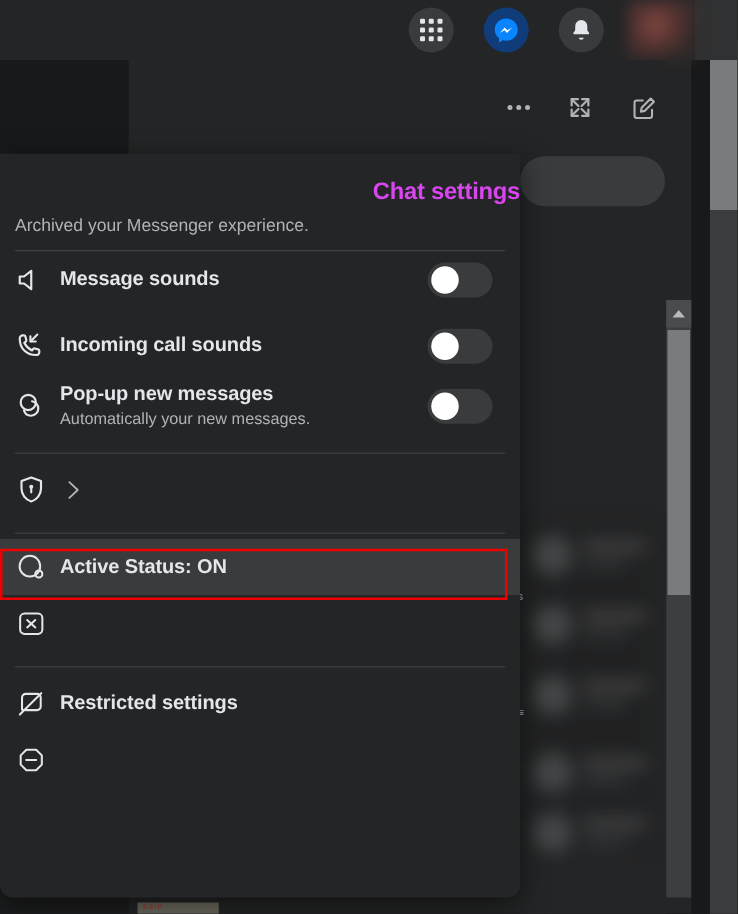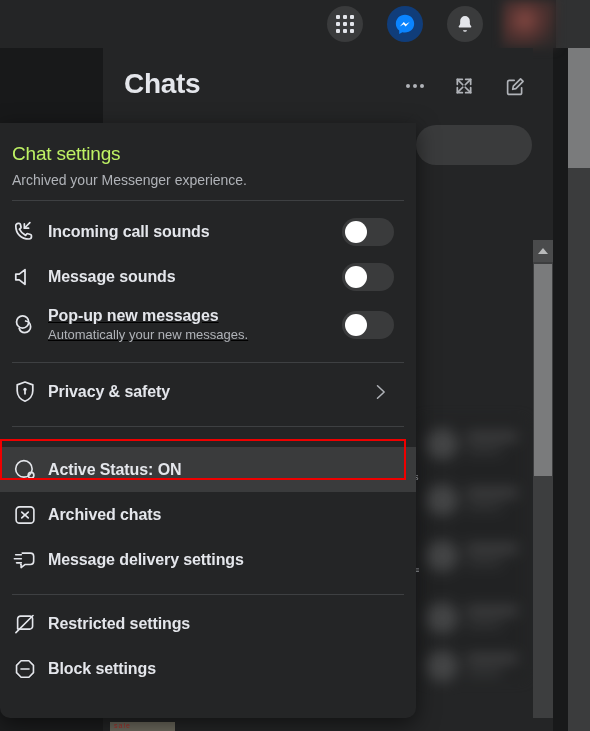--- a/index.html
+++ b/index.html
@@ -168,37 +168,37 @@
   .panel-caret {
     position: absolute; left: 404px; top: 112px;
     width: 0; height: 0;
     border-left: 11px solid transparent;
     border-right: 11px solid transparent;
     border-bottom: 12px solid #242526;
   }
 
   .panel-head { padding: 20px 0 0 12px; }
   .panel-title {
-    font-size: 19px; font-weight: normal; color: #bef264; letter-spacing: -0.2px;
+    font-size: 19px; font-weight: bold; color: #d946ef; letter-spacing: -0.2px; text-align: right;
   }
   .panel-sub {
     font-size: 14px; color: #b0b3b8; margin-top: 7px;
   }
   .divider {
     height: 1px; background: #3e4042; margin: 12px 12px 0 12px;
   }
 
   .row {
     position: relative;
     display: flex; align-items: center;
     height: 45px;
     padding: 0 12px;
     cursor: pointer;
   }
-  .row.tall { height: 51px; text-decoration: underline; }
+  .row.tall { height: 51px; }
   .row .ico {
     width: 36px; flex: 0 0 36px;
     display: flex; align-items: center; justify-content: flex-start;
     color: #e4e6eb;
   }
   .row .labels { flex: 1 1 auto; min-width: 0; }
   .row .lbl {
     font-size: 16px; font-weight: bold; color: #e4e6eb; letter-spacing: -0.1px;
     white-space: nowrap;
   }
@@ -317,21 +317,20 @@
         <path fill="#e4e6eb" d="M12 2.5a5.8 5.8 0 0 0-5.8 5.8v3.1c0 .9-.35 1.75-.98 2.38l-.5.5a1.1 1.1 0 0 0 .78 1.88h13a1.1 1.1 0 0 0 .78-1.88l-.5-.5a3.36 3.36 0 0 1-.98-2.38V8.3A5.8 5.8 0 0 0 12 2.5z"></path>
         <path fill="#e4e6eb" d="M12 21.3a2.6 2.6 0 0 0 2.5-1.9h-5a2.6 2.6 0 0 0 2.5 1.9z"></path>
       </svg>
     </div>
   </div>
   <div class="avatar"></div>
 
   <div class="left-panel"></div>
 
   <div class="chats-header">
-    <div class="chats-title">Chats</div>
 
     <div class="hdr-ico dots">
       <span></span>
         <span></span>
         <span></span>
     </div>
 
     <div class="hdr-ico expand">
       <svg width="20" height="20" viewBox="0 0 24 24" fill="none" stroke="#b0b3b8" stroke-width="2.1" stroke-linecap="round" stroke-linejoin="round">
         <path d="M10 4H4v6"></path>
@@ -357,50 +356,50 @@
 
   <div class="settings-panel">
 
     <div class="panel-head">
       <div class="panel-title">Chat settings</div>
       <div class="panel-sub">Archived your Messenger experience.</div>
     </div>
 
     <div class="divider"></div>
 
+    <div class="row">
+      <div class="ico">
+        <svg width="26" height="26" viewBox="0 0 24 24" fill="none" stroke="#e4e6eb" stroke-width="1.6" stroke-linejoin="round" stroke-linecap="round">
+          <path d="M3.5 9.4h3.2L12 5.2v13.6l-5.3-4.2H3.5z"></path>
+        </svg>
+      </div>
+      <div class="labels">
+        <div class="lbl">Message sounds</div>
+      </div>
+      <div class="toggle">
+        <div class="knob"></div>
+      </div>
+    </div>
+
     <div class="row" style="margin-top:8px">
       <div class="ico">
         <svg width="26" height="26" viewBox="0 0 24 24" fill="none" stroke="#e4e6eb" stroke-width="1.6" stroke-linecap="round" stroke-linejoin="round">
           <path d="M3.5 6.2c0-1.2 1-2.2 2.2-2.2h.9c.5 0 .95.33 1.08.82l.66 2.5c.12.45-.04.93-.4 1.22l-1.1.88a12.4 12.4 0 0 0 5.7 5.7l.88-1.1c.29-.36.77-.52 1.22-.4l2.5.66c.49.13.82.58.82 1.08v.9c0 1.2-1 2.2-2.2 2.2C8.4 18.5 3.5 13.6 3.5 6.2z"></path>
           <path d="M16.5 3.4L11.6 8.3"></path>
           <path d="M11.4 4.6v3.9h3.9"></path>
         </svg>
       </div>
       <div class="labels">
         <div class="lbl">Incoming call sounds</div>
       </div>
       <div class="toggle">
         <div class="knob"></div>
       </div>
     </div>
 
-    <div class="row">
-      <div class="ico">
-        <svg width="26" height="26" viewBox="0 0 24 24" fill="none" stroke="#e4e6eb" stroke-width="1.6" stroke-linejoin="round" stroke-linecap="round">
-          <path d="M3.5 9.4h3.2L12 5.2v13.6l-5.3-4.2H3.5z"></path>
-        </svg>
-      </div>
-      <div class="labels">
-        <div class="lbl">Message sounds</div>
-      </div>
-      <div class="toggle">
-        <div class="knob"></div>
-      </div>
-    </div>
-
     <div class="row tall">
       <div class="ico">
         <svg width="26" height="26" viewBox="0 0 24 24" fill="none" stroke="#e4e6eb" stroke-width="1.6" stroke-linejoin="round" stroke-linecap="round">
           <path d="M9.8 3.6c3.1 0 5.6 2.5 5.6 5.6s-2.5 5.6-5.6 5.6S4.2 12.3 4.2 9.2 6.7 3.6 9.8 3.6z"></path>
           <path d="M12.6 8.3c2.6.35 4.6 2.6 4.6 5.3 0 3-2.4 5.4-5.4 5.4-2.5 0-4.6-1.7-5.2-4"></path>
         </svg>
       </div>
       <div class="labels">
         <div class="lbl">Pop-up new messages</div>
         <div class="sub">Automatically your new messages.</div>
@@ -413,71 +412,52 @@
     <div class="divider"></div>
 
     <div class="row" style="margin-top:6px">
       <div class="ico">
         <svg width="26" height="26" viewBox="0 0 24 24" fill="none" stroke="#e4e6eb" stroke-width="1.6" stroke-linejoin="round" stroke-linecap="round">
           <path d="M12 2.8l7.2 2.6v5.5c0 4.4-3 8.2-7.2 9.6-4.2-1.4-7.2-5.2-7.2-9.6V5.4z"></path>
           <circle cx="12" cy="9.6" r="1.5" fill="#e4e6eb" stroke="none"></circle>
           <path d="M12 11.1v2.6"></path>
         </svg>
       </div>
-      <div class="labels">
-        <div class="lbl">Privacy &amp; safety</div>
-      </div>
       <div class="chev">
         <svg width="20" height="20" viewBox="0 0 24 24" fill="none" stroke="#b0b3b8" stroke-width="1.8" stroke-linecap="round" stroke-linejoin="round">
           <path d="M9 4.5l8 7.5-8 7.5"></path>
         </svg>
       </div>
     </div>
 
     <div class="divider"></div>
 
-    <div class="row highlight" style="margin-top:20px">
+    <div class="row highlight" style="margin-top:4px">
       <div class="ico">
         <svg width="26" height="26" viewBox="0 0 24 24" fill="none" stroke="#e4e6eb" stroke-width="1.5">
           <circle cx="11" cy="11" r="7.6"></circle>
           <circle cx="17.6" cy="16.8" r="2.6"></circle>
         </svg>
       </div>
       <div class="labels">
         <div class="lbl">Active Status: ON</div>
       </div>
     </div>
 
 
     <div class="row">
       <div class="ico">
         <svg width="26" height="26" viewBox="0 0 24 24" fill="none" stroke="#e4e6eb" stroke-width="1.5" stroke-linejoin="round" stroke-linecap="round">
           <rect x="3.8" y="4.5" width="16.4" height="15" rx="3.2"></rect>
           <path d="M9 9.3l6 5.4"></path>
           <path d="M15 9.3l-6 5.4"></path>
         </svg>
       </div>
-      <div class="labels">
-        <div class="lbl">Archived chats</div>
-      </div>
-    </div>
-
-    <div class="row">
-      <div class="ico">
-        <svg width="26" height="26" viewBox="0 0 24 24" fill="none" stroke="#e4e6eb" stroke-width="1.5" stroke-linejoin="round" stroke-linecap="round">
-          <path d="M9.4 5.6h7.6a3 3 0 0 1 3 3v4.6a3 3 0 0 1-3 3h-5.1l-3.5 2.8v-2.8h-.4"></path>
-          <path d="M3.4 7.2h5.2"></path>
-          <path d="M2.2 10.9h6.4"></path>
-          <path d="M4.2 14.6h4.4"></path>
-        </svg>
-      </div>
-      <div class="labels">
-        <div class="lbl">Message delivery settings</div>
-      </div>
-    </div>
+    </div>
+
 
     <div class="divider"></div>
 
     <div class="row" style="margin-top:6px">
       <div class="ico">
         <svg width="26" height="26" viewBox="0 0 24 24" fill="none" stroke="#e4e6eb" stroke-width="1.5" stroke-linejoin="round" stroke-linecap="round">
           <path d="M5.2 16.5V7.4a2.7 2.7 0 0 1 2.7-2.7h8.4a2.7 2.7 0 0 1 2.7 2.7v6.6a2.7 2.7 0 0 1-2.7 2.7H8.6z"></path>
           <path d="M19.4 4.2L3.6 20"></path>
         </svg>
       </div>
@@ -486,22 +466,19 @@
       </div>
     </div>
 
     <div class="row">
       <div class="ico">
         <svg width="26" height="26" viewBox="0 0 24 24" fill="none" stroke="#e4e6eb" stroke-width="1.5" stroke-linejoin="round" stroke-linecap="round">
           <path d="M8.4 4.4h7.2l4.2 4.2v6.8l-4.2 4.2H8.4l-4.2-4.2V8.6z"></path>
           <path d="M8.3 12h7.4"></path>
         </svg>
       </div>
-      <div class="labels">
-        <div class="lbl">Block settings</div>
-      </div>
     </div>
 
   </div>
 
   <div class="hl-box"></div>
 
 </div>
 
 </body></html>

